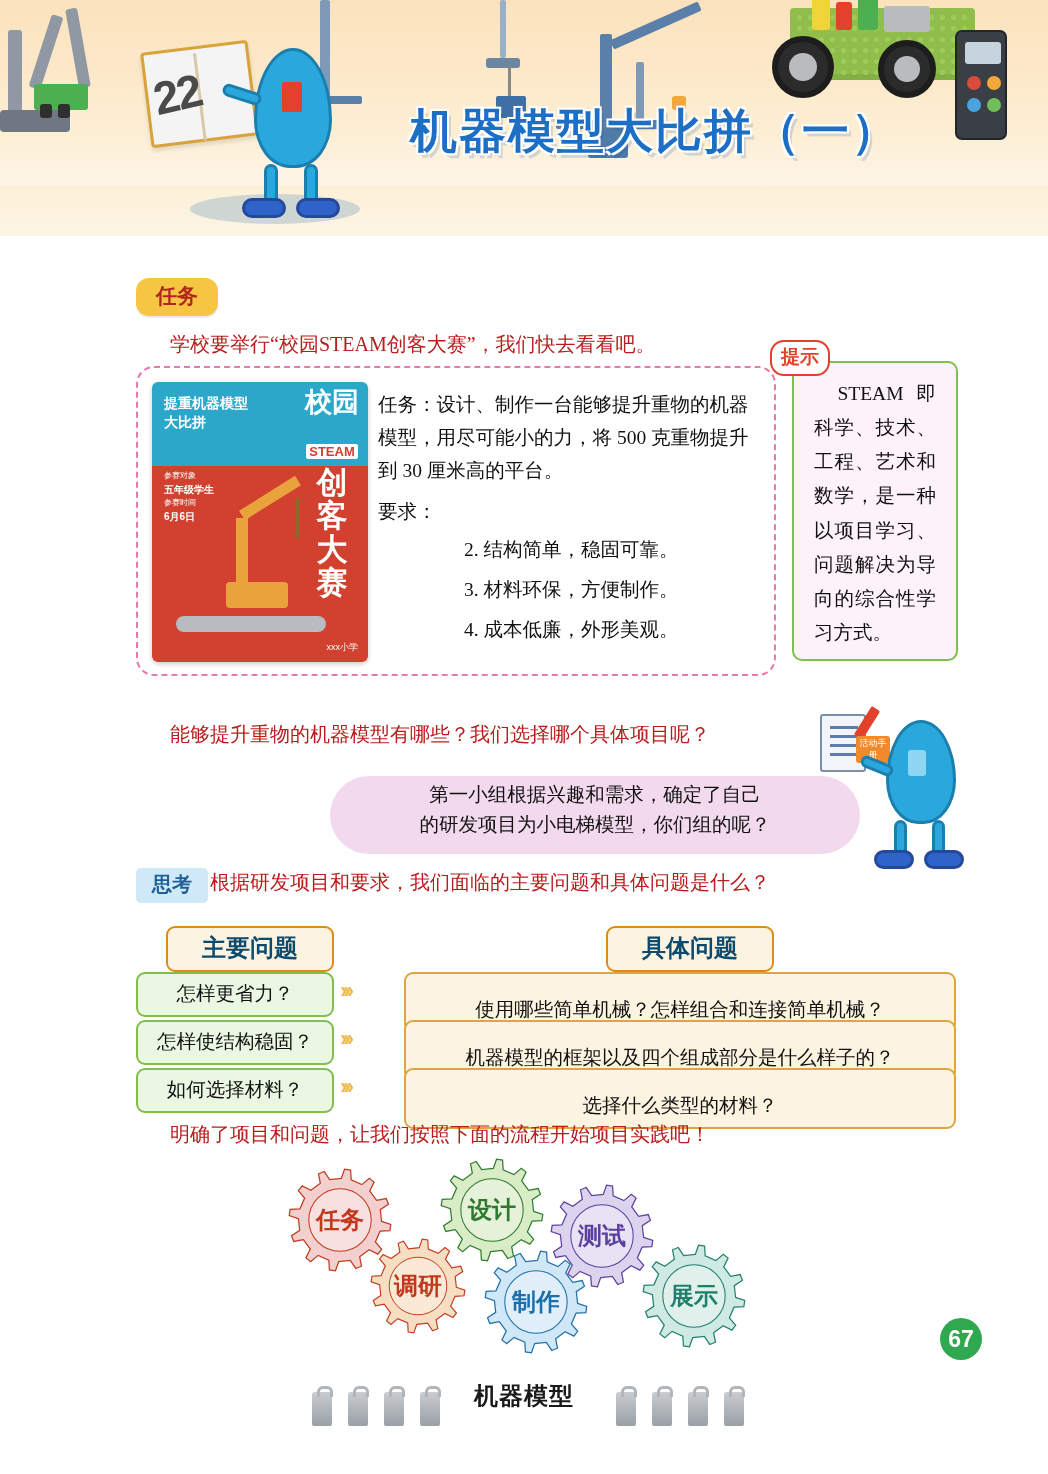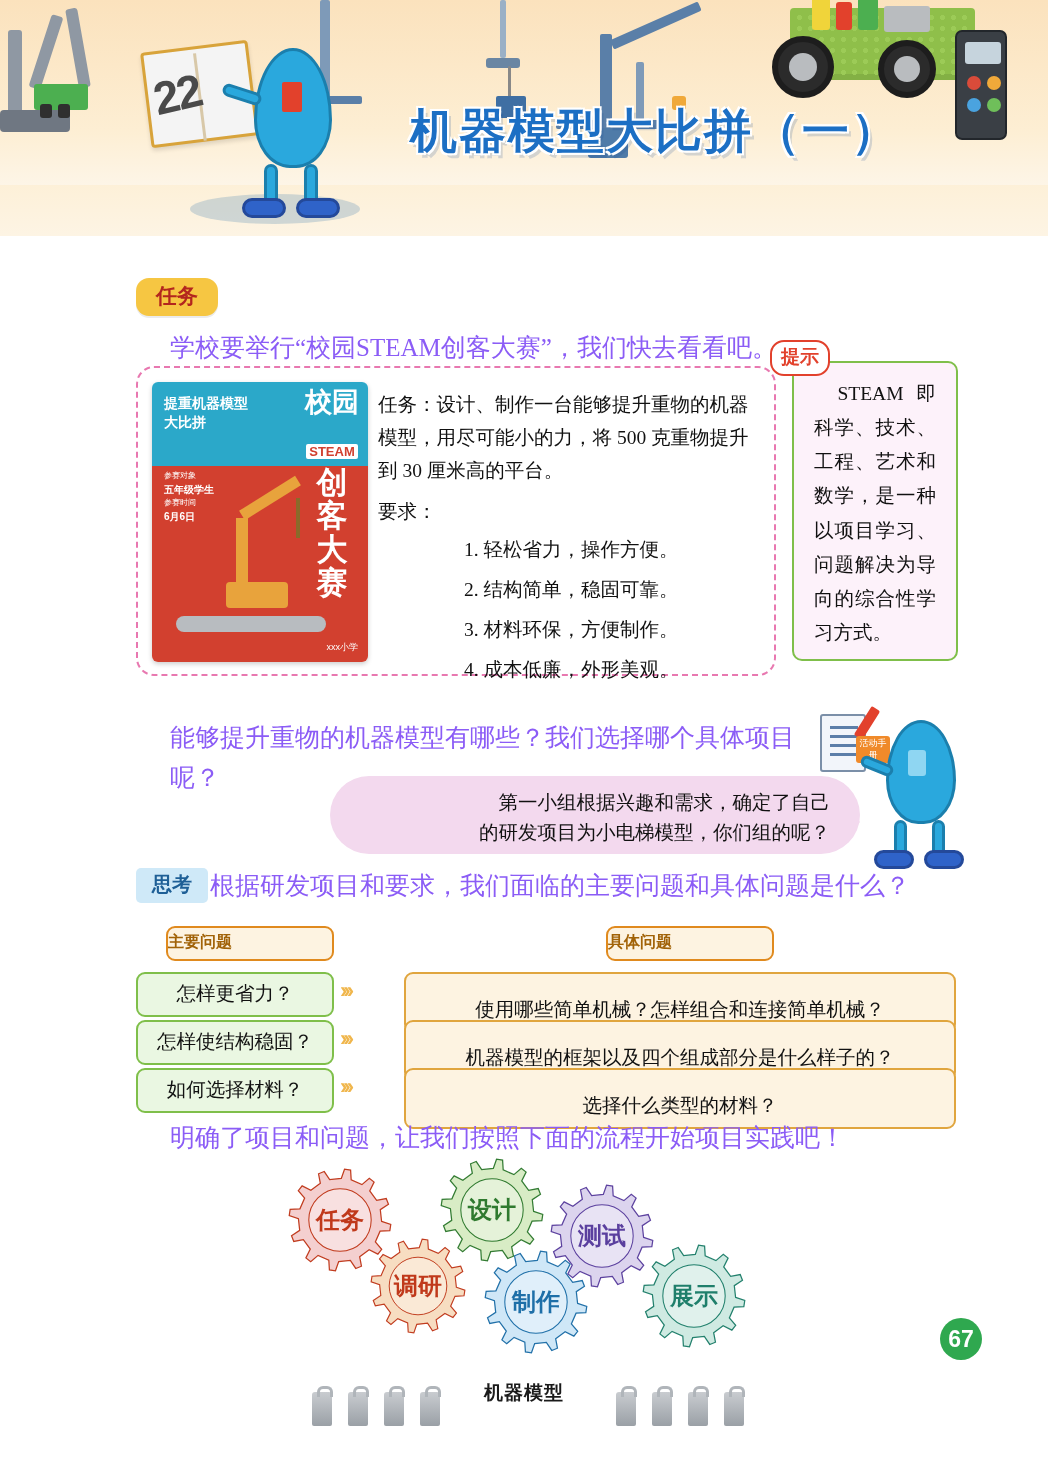--- a/index.html
+++ b/index.html
@@ -120,21 +120,21 @@
   .tag-blue {
     display:inline-block;
     background:#cfe9f8;
     color:#1e5f96;
     font-family:"Liberation Sans", sans-serif;
     font-weight:bold; font-size:20px;
     padding:3px 16px 5px; border-radius:5px;
   }
 
   .para {
-    font-size:25px; color:#8b5cf6; line-height:1.6;
+    font-size:20px; color:#b91c1c; line-height:1.6;
   }
 
   
   .task-box {
     position:absolute; left:136px; top:130px; width:640px; height:310px;
     border:2px dashed #e878b0; border-radius:18px;
     background:#fff;
   }
   .poster {
     position:absolute; left:14px; top:14px; width:216px; height:280px;
@@ -209,21 +209,21 @@
   
   .bubble {
     position:absolute; left:330px; top:540px; width:530px; height:78px;
     background:#f3d9ee; border-radius:42px;
   }
   .bubble:before{
     content:""; position:absolute; right:-16px; top:30px;
     border:16px solid transparent; border-left-color:#f3d9ee;
   }
   .bubble-text {
-    padding:12px 30px 0; font-size:19.5px; line-height:1.55; color:#111; text-align:right;
+    padding:4px 30px 0; font-size:19.5px; line-height:1.55; color:#111; text-align:center;
   }
 
   .notebook-icon {
     position:absolute; left:820px; top:478px; width:46px; height:58px;
     background:#f2f5fa; border:2px solid #7b8fa8; border-radius:3px;
   }
   .notebook-icon .lines{
     position:absolute; left:8px; top:10px; width:28px; height:3px; background:#5c7ea8;
     box-shadow:0 9px 0 #5c7ea8, 0 18px 0 #5c7ea8, 0 27px 0 #5c7ea8;
   }
@@ -233,23 +233,23 @@
   }
   .nb-label {
     position:absolute; left:856px; top:500px; width:34px;
     font-family:"Liberation Sans",sans-serif; font-size:9px; color:#fff;
     background:#f08a2a; border-radius:3px; text-align:center; line-height:1.3; padding:2px 1px;
   }
 
   
   .qhead {
     position:absolute; border:2px solid #e08a1e; border-radius:9px;
-    background:#fdf3e1; color:#a16207;
-    font-family:"Liberation Sans",sans-serif; font-weight:bold; font-size:16px;
-    text-align:left; padding:4px 0 6px;
+    background:#fdf3e1; color:#0c4a6e;
+    font-family:"Liberation Sans",sans-serif; font-weight:bold; font-size:24px;
+    text-align:center; padding:4px 0 6px;
   }
   .pill-green {
     position:absolute; border:2px solid #7fbf4a; border-radius:9px;
     background:#eaf7e2; font-size:19.5px; text-align:center; padding:6px 0 8px; color:#111;
   }
   .pill-orange {
     position:absolute; border:2px solid #e0a53e; border-radius:9px;
     background:#fdf3e1; font-size:19.5px; text-align:center; padding:22px 0 8px; color:#111;
   }
   .arrows {
@@ -275,21 +275,21 @@
   }
 
   
   .footer {
     position:absolute; left:0; top:1380px; width:1048px; text-align:center;
   }
   .footer .sub {
     font-family:"Liberation Sans",sans-serif; font-size:13px; color:#2b2b2b;
   }
   .footer .main {
-    font-family:"Liberation Sans",sans-serif; font-weight:bold; font-size:19px; color:#1a1a1a;
+    font-family:"Liberation Sans",sans-serif; font-weight:bold; font-size:24px; color:#1a1a1a;
     letter-spacing:1px;
   }
   .weights { position:absolute; top:1392px; }
   .weight {
     position:absolute; width:20px; height:34px;
     background:linear-gradient(180deg,#c9ccd0,#9aa0a6);
     border-radius:3px 3px 2px 2px;
   }
   .weight:before{
     content:""; position:absolute; left:5px; top:-6px; width:10px; height:8px;
@@ -401,21 +401,20 @@
     </div>
 
     <div class="task-text">
       <div style="position:relative;">
         <span class="lbl">任务：</span><span>设计、制作一台能够提升重物的机器模型，用尽可能小的力，将 500 克重物提升到 30 厘米高的平台。</span>
       </div>
       <div style="margin-top:8px;">
         <span class="lbl">要求：</span>
       </div>
       <ul class="req-list">
-        <li>1. 轻松省力，操作方便。</li>
         <li>2. 结构简单，稳固可靠。</li>
         <li>3. 材料环保，方便制作。</li>
         <li>4. 成本低廉，外形美观。</li>
       </ul>
     </div>
   </div>
 
   <div class="para" style="position:absolute;left:170px;top:482px;width:660px;">能够提升重物的机器模型有哪些？我们选择哪个具体项目呢？</div>
 
   <div class="notebook-icon">

